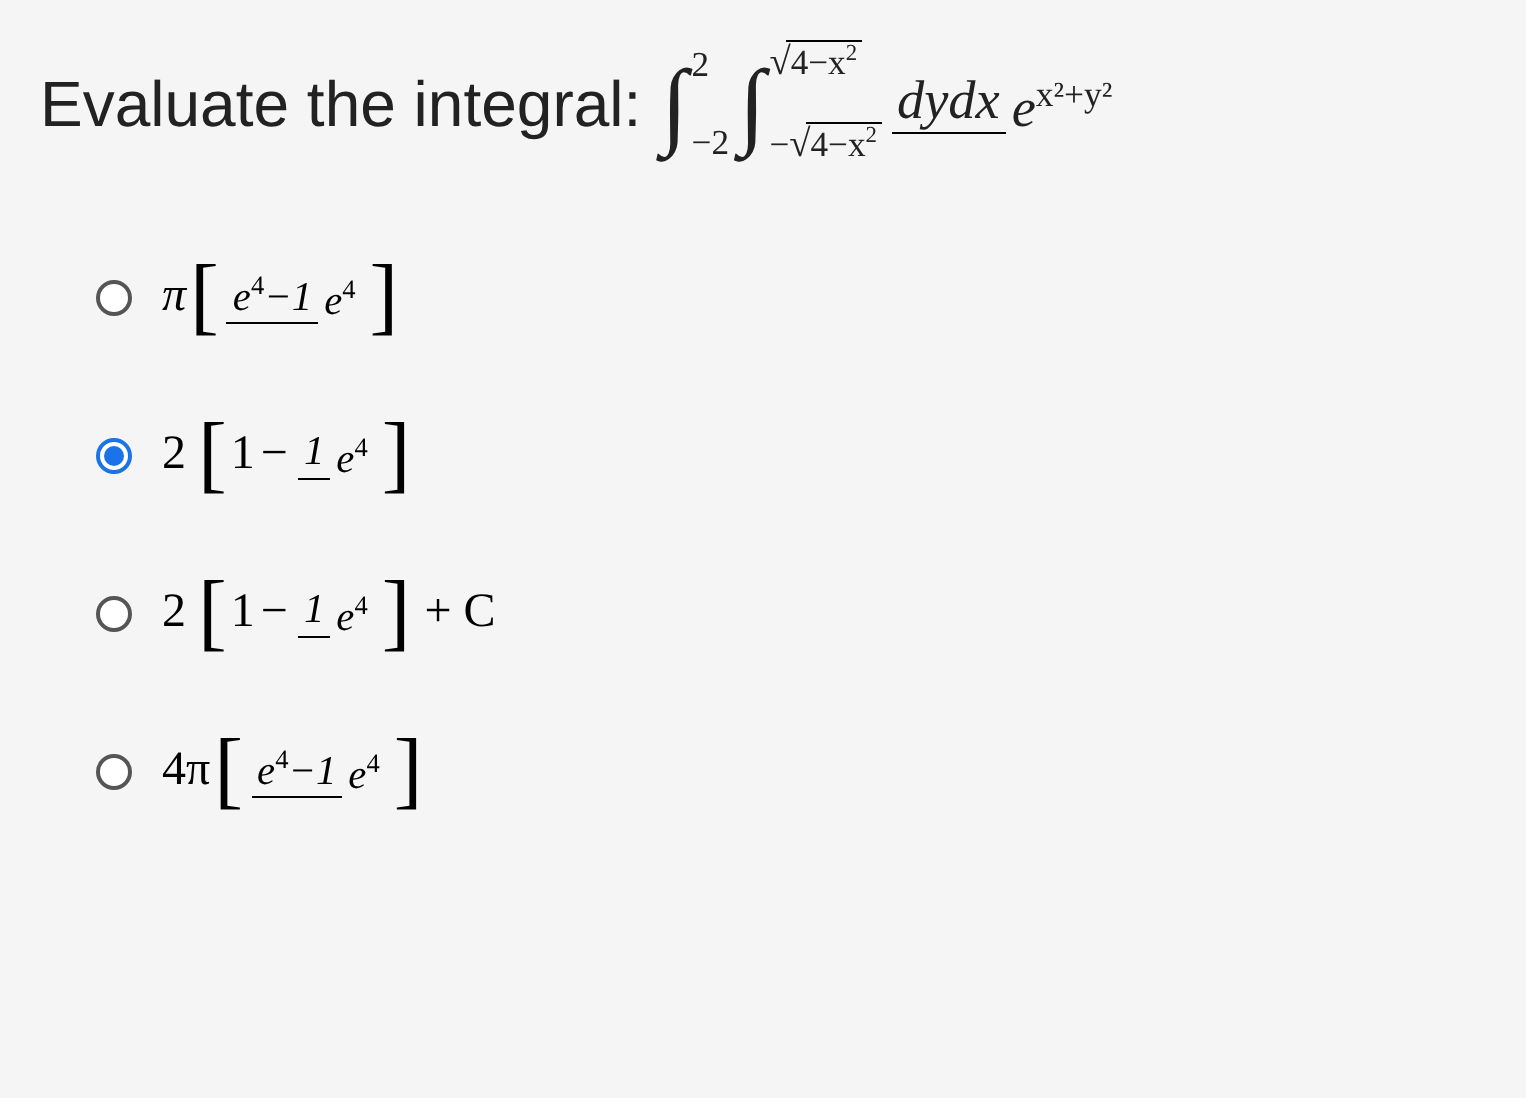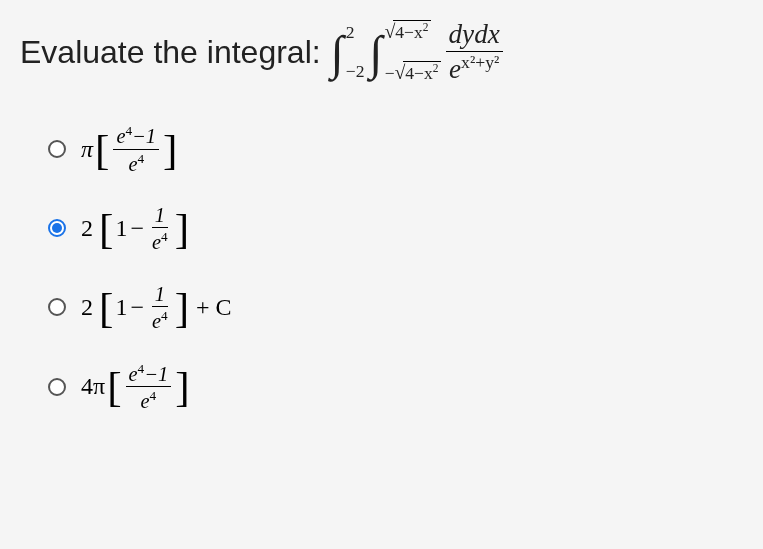--- a/index.html
+++ b/index.html
@@ -57,21 +57,21 @@
       border-color: #1a73e8;
     }
     .math {
       font-family: 'Times New Roman', serif;
       font-style: italic;
       display: inline-flex;
       align-items: center;
     }
     .frac {
       display: inline-flex;
-      flex-direction: column;
+      flex-direction: row;
       align-items: center;
       vertical-align: middle;
       margin: 0 2px;
       line-height: 1;
     }
     .frac .num {
       border-bottom: 1.5px solid #000;
       padding: 0 3px 2px 3px;
       font-size: 0.85em;
     }

